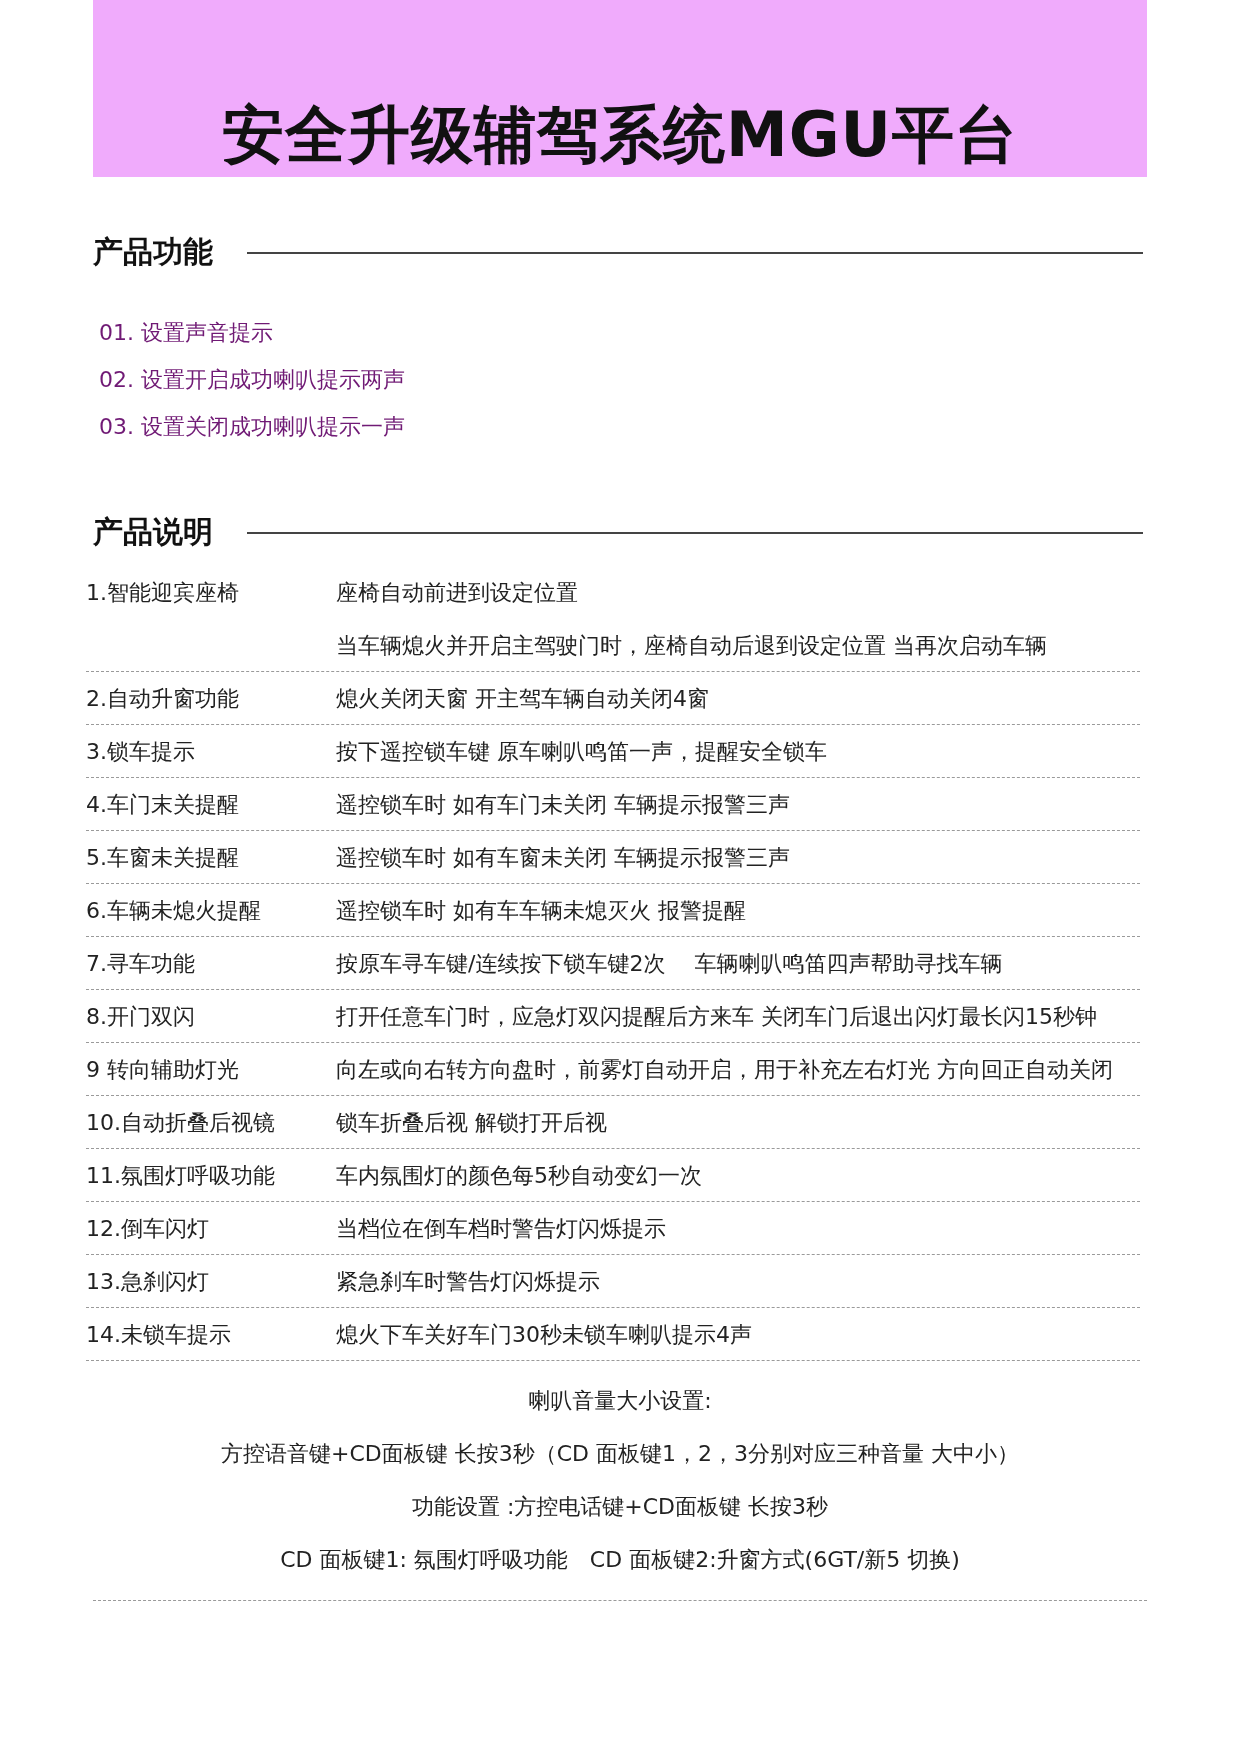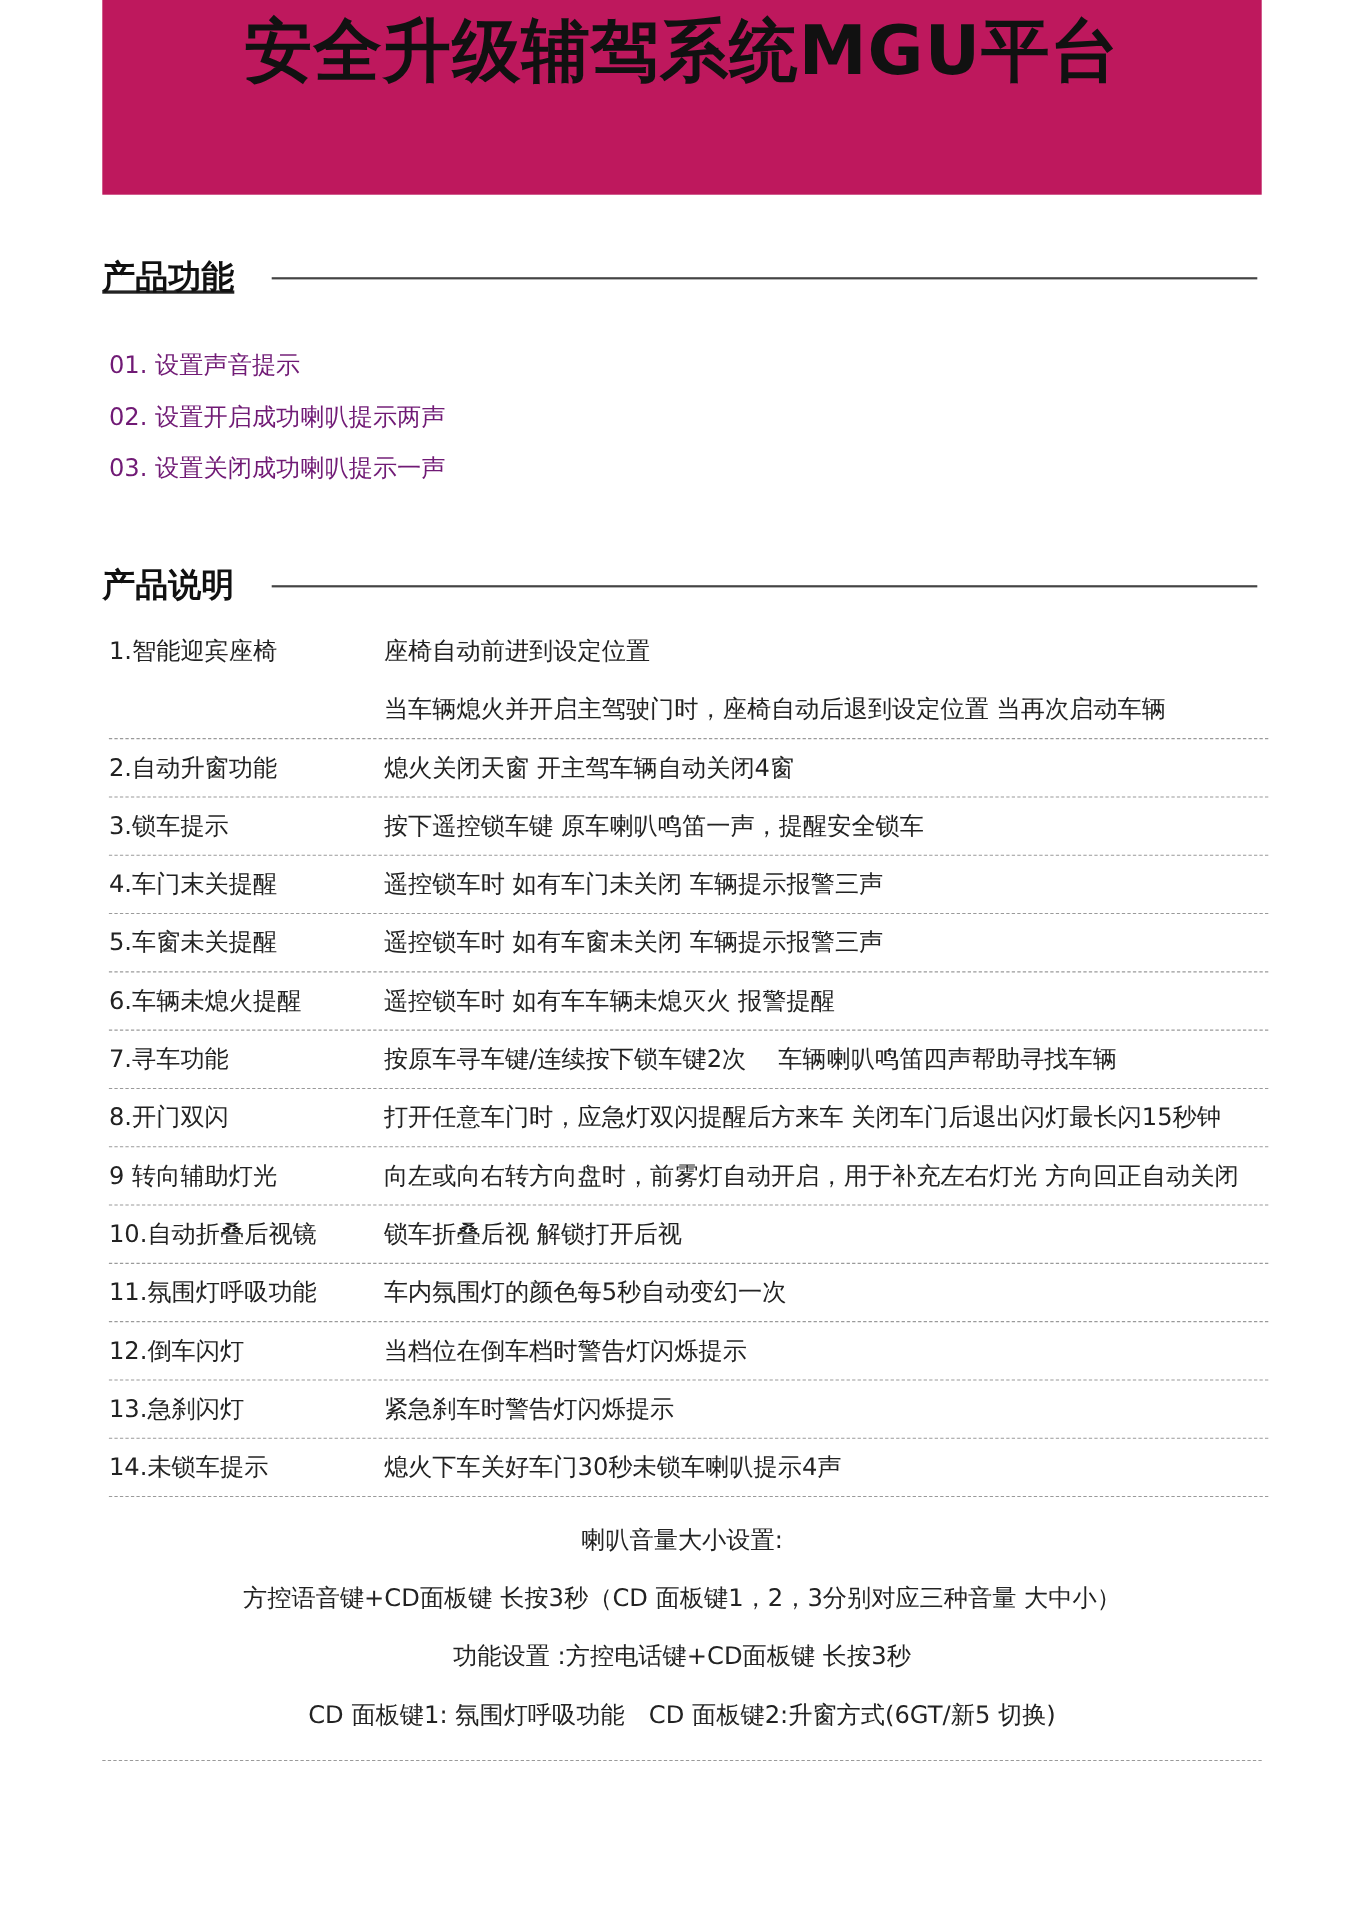--- a/index.html
+++ b/index.html
@@ -1,43 +1,43 @@
 <!DOCTYPE html>
 <html><head>
   <meta charset="utf-8">
   <style>
     html, body { margin: 0; padding: 0; background: #ffffff; }
     body { width: 1241px; height: 1754px; position: relative; overflow: hidden;
            font-family: "DejaVu Sans", "Liberation Sans", sans-serif; color: #222; }
     .banner { position: absolute; left: 93px; top: 0; width: 1054px; height: 177px;
-              background: #be185d; display: flex; align-items: flex-start; justify-content: center; }
+              background: #f0abfc; display: flex; align-items: flex-end; justify-content: center; }
     .banner h1 { margin: 0; font-size: 62px; font-weight: bold; color: #111; letter-spacing: 1px; padding-top: 4px; }
     .section-head { position: absolute; left: 93px; width: 1054px; display: flex; align-items: center; }
     .section-head h2 { margin: 0; font-size: 30px; font-weight: bold; color: #111; white-space: nowrap; }
     .section-head .rule { flex: 1; height: 2px; background: #444; margin-left: 34px; margin-right: 4px; }
     .features { position: absolute; left: 99px; top: 318px; margin: 0; padding: 0; list-style: none; }
     .features li { font-size: 22px; height: 47px; line-height: 30px; color: #701a75; }
-    .desc-table { position: absolute; left: 99px; top: 566px; width: 1054px; }
+    .desc-table { position: absolute; left: 86px; top: 566px; width: 1054px; }
     .row { display: flex; border-bottom: 1px dashed #9a9a9a; padding-top: 12px; padding-bottom: 10px; }
     .row .name { width: 250px; flex-shrink: 0; font-size: 22px; line-height: 30px; }
     .row .text { flex: 1; font-size: 22px; line-height: 30px; white-space: nowrap; }
     .row .text span { display: block; }
     .row.multi .text span + span { margin-top: 23px; }
     .notes { position: absolute; left: 93px; top: 1386px; width: 1054px; }
     .notes p { margin: 0; font-size: 22px; line-height: 30px; height: 53px; white-space: nowrap; text-align: center; }
     .notes .end-rule { border-bottom: 1px dashed #9a9a9a; margin-top: 2px; }
   </style>
 </head>
 <body>
 
 <div class="banner">
   <h1>安全升级辅驾系统MGU平台</h1>
 </div>
 
-<div class="section-head" style="top:232px;text-decoration:underline;">
+<div class="section-head" style="top:232px;">
   <h2>产品功能</h2>
   <div class="rule"></div>
 </div>
 
 <ul class="features">
   <li>01. 设置声音提示</li>
   <li>02. 设置开启成功喇叭提示两声</li>
   <li>03. 设置关闭成功喇叭提示一声</li>
 </ul>
 

